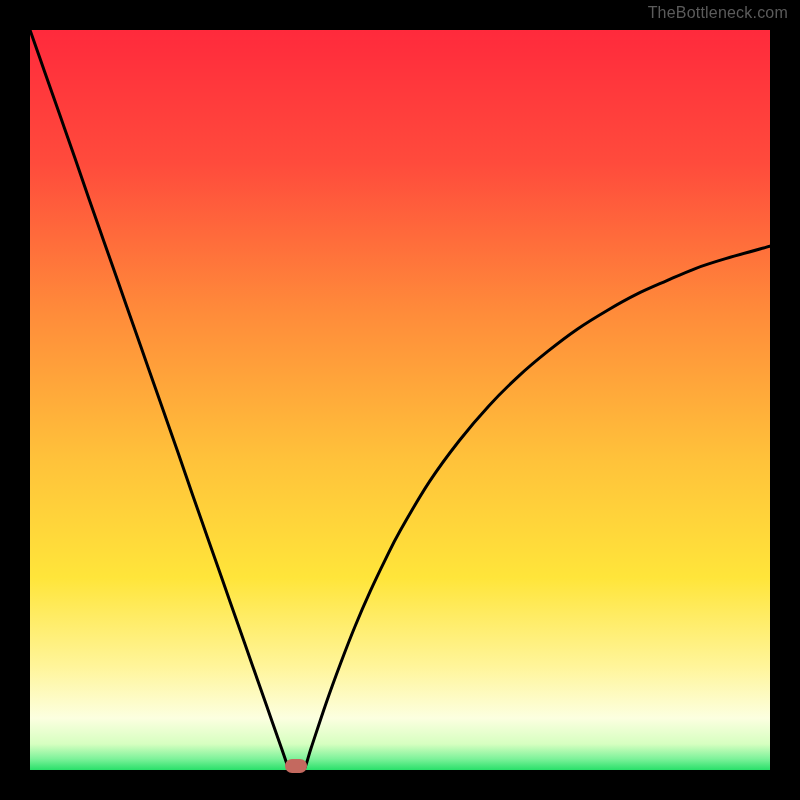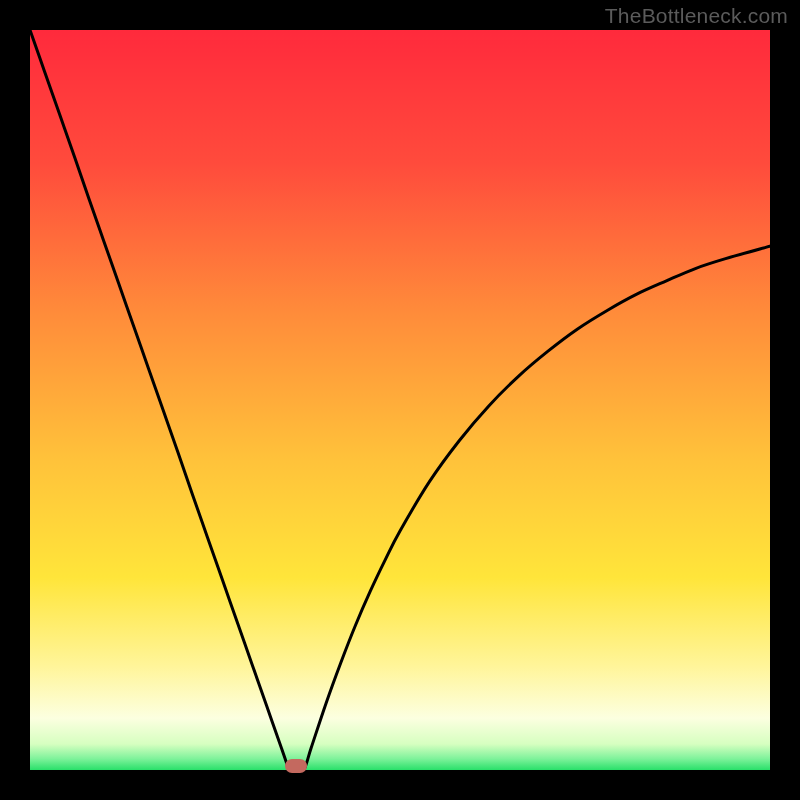--- a/index.html
+++ b/index.html
@@ -17,21 +17,21 @@
     top: 30px;
     width: 740px;
     height: 740px;
     background: #000;
   }
   .attribution {
     position: absolute;
     top: 4px;
     right: 12px;
     color: #5b5b5b;
-    font-size: 21px;
+    font-size: 16px;
     letter-spacing: 0.2px;
     font-weight: 400;
   }
   svg {
     position: absolute;
     left: 30px;
     top: 30px;
     width: 740px;
     height: 740px;
     display: block;

